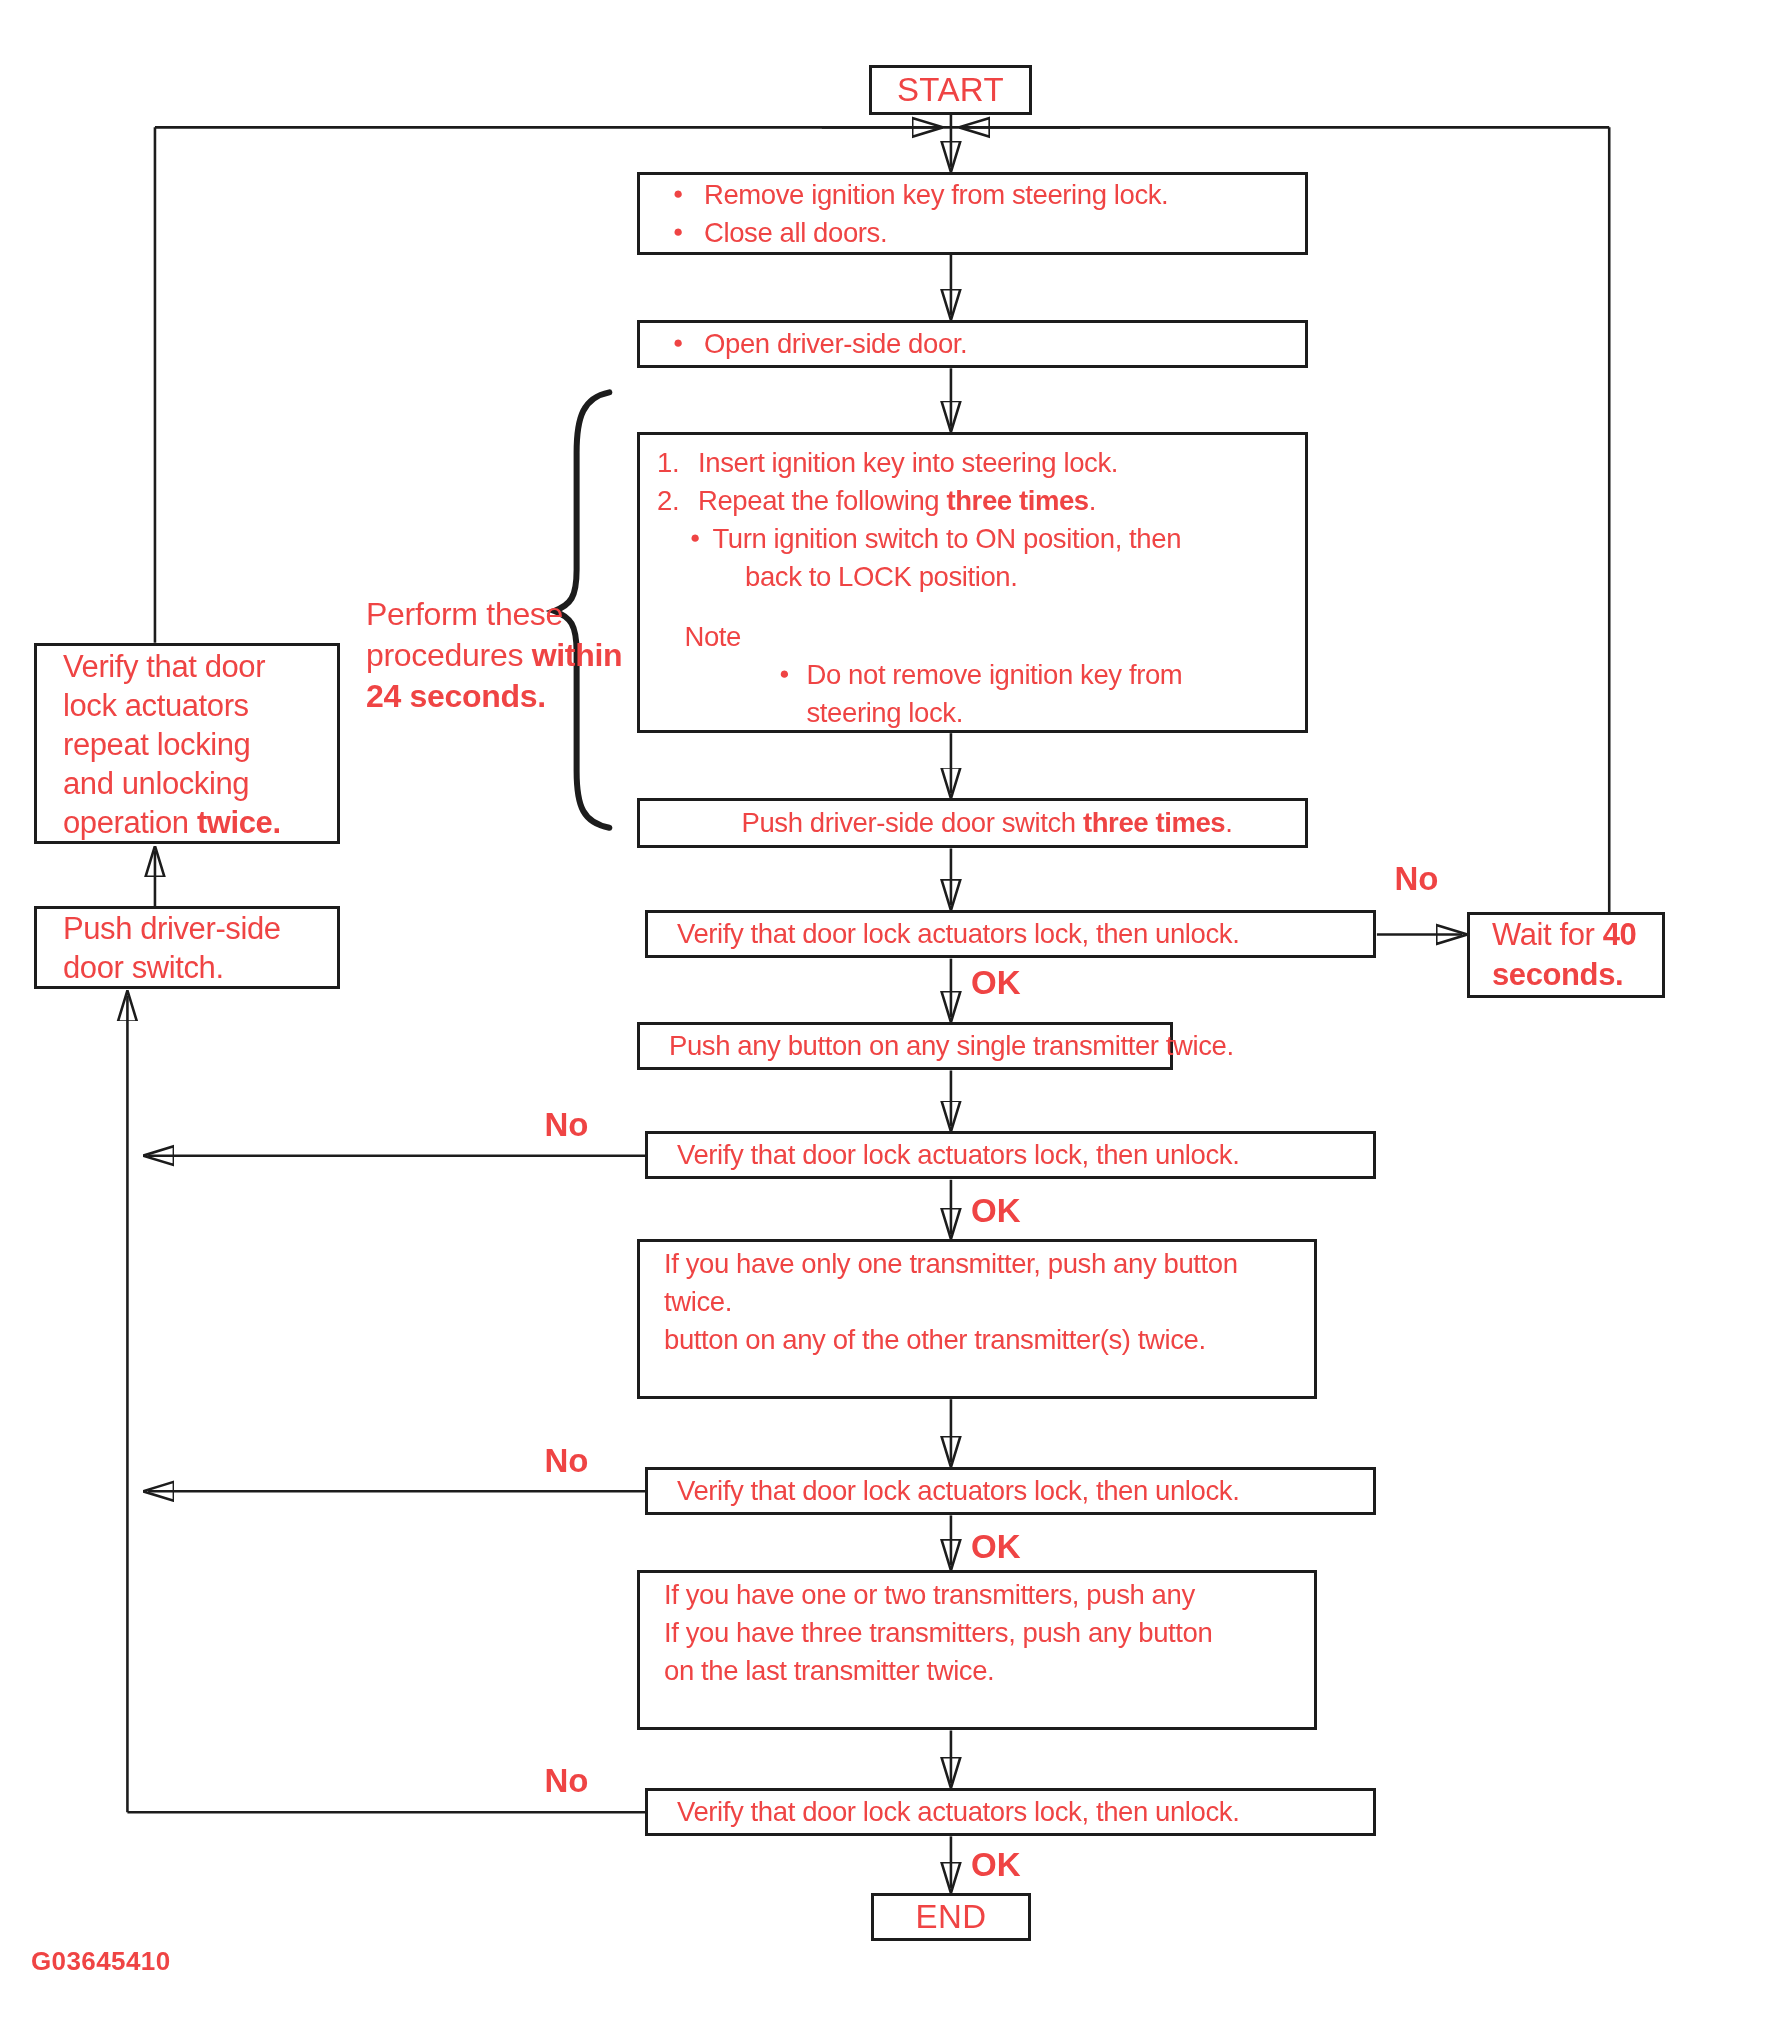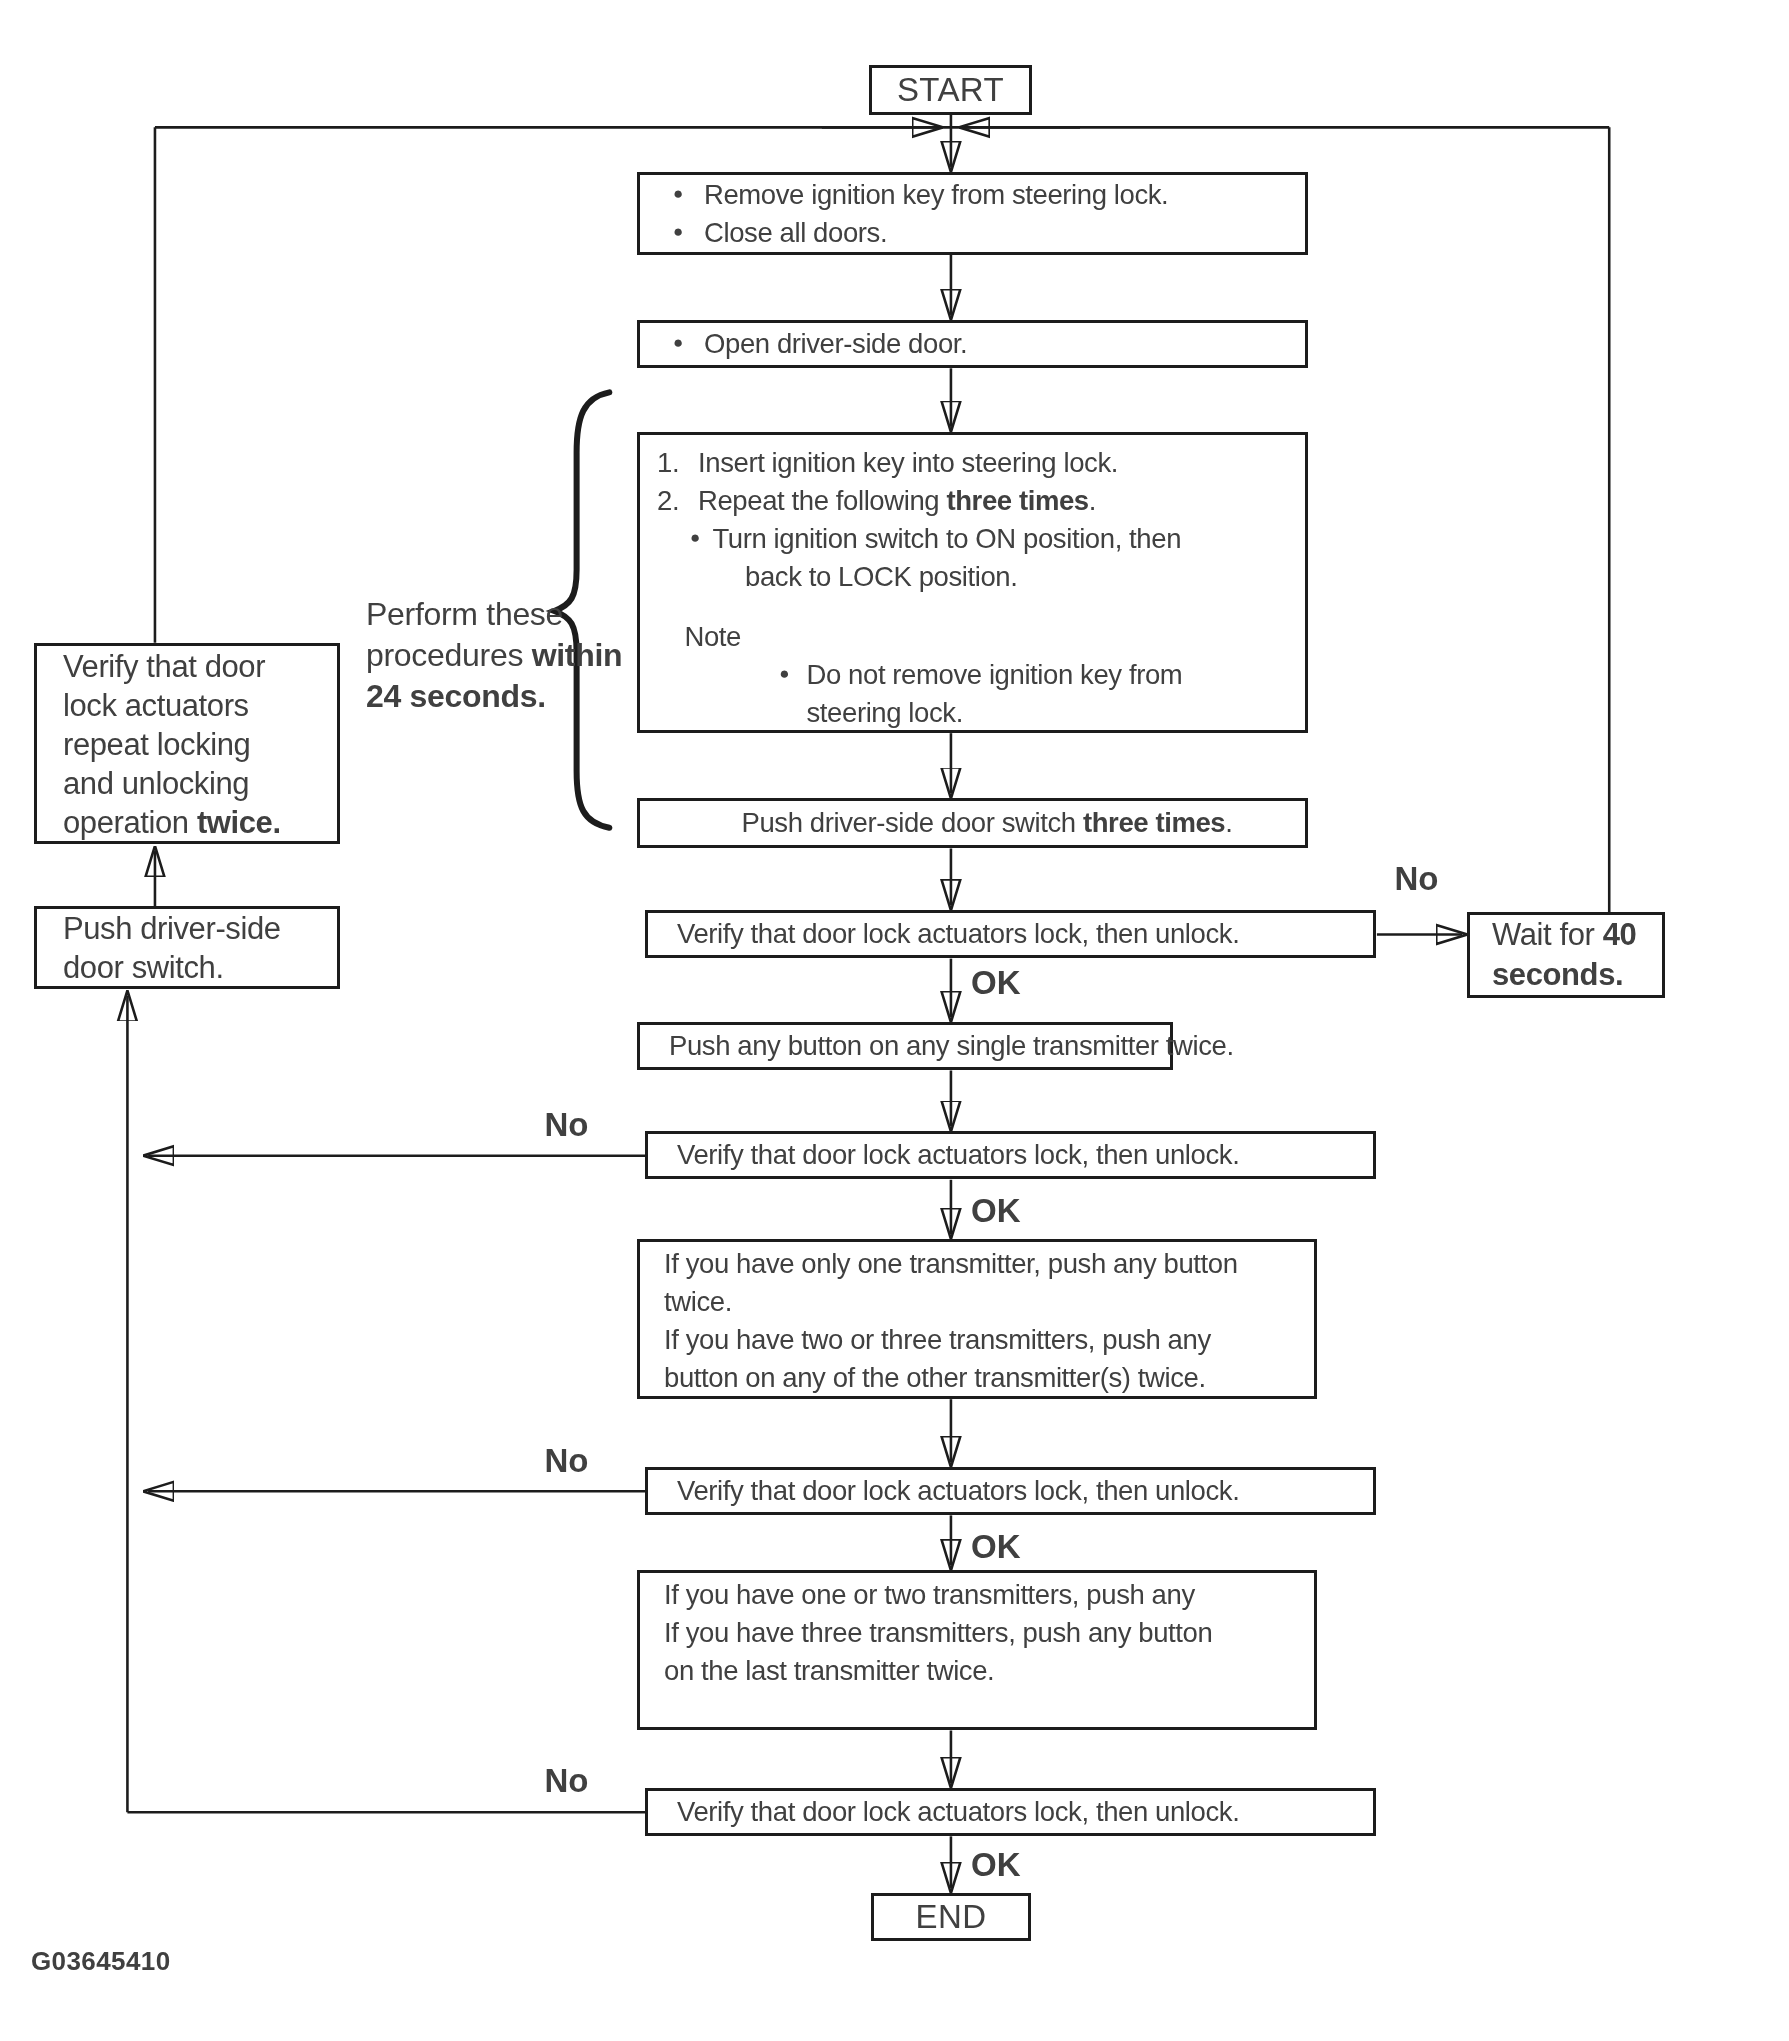--- a/index.html
+++ b/index.html
@@ -1,18 +1,18 @@
 <!DOCTYPE html>
 <html style="font-size:13.8px"><head>
 <meta charset="utf-8">
 <style>
   html,body{margin:0;padding:0;background:#ffffff;}
   .page{
     position:relative;width:1790px;height:2042px;background:#ffffff;
-    font-family:"Liberation Sans",sans-serif;color:#404040;overflow:hidden;border-radius:10px;
+    font-family:"Liberation Sans",sans-serif;color:#ef4444;overflow:hidden;border-radius:10px;
   }
   svg.wires{position:absolute;left:0;top:0;width:1790px;height:2042px;}
   svg.wires path{stroke:#1c1c1c;stroke-width:3;fill:none;}
   svg.wires path.thick{stroke-width:7;stroke-linecap:round;}
   .bx{
     position:absolute;background:#ffffff;border:3.4px solid #1c1c1c;box-sizing:border-box;
     font-size:27.5px;letter-spacing:-0.4px;line-height:38px;
   }
   .vcenter{display:flex;flex-direction:column;justify-content:center;}
   .terminal{display:flex;align-items:center;justify-content:center;font-size:33px;letter-spacing:0.4px;}
@@ -128,21 +128,20 @@
     <span>Push any button on any single transmitter twice.</span>
   </div>
 
   <div class="bx vcenter pl34" style="left:645px;top:1131px;width:731px;height:48px;">
     <span>Verify that door lock actuators lock, then unlock.</span>
   </div>
 
   <div class="bx" style="left:637px;top:1239px;width:680px;height:160px;padding:3.4px 0 0 24px;">
     <div>If you have only one transmitter, push any button</div>
     <div>twice.</div>
-    <div>If you have two or three transmitters, push any</div>
     <div>button on any of the other transmitter(s) twice.</div>
   </div>
 
   <div class="bx vcenter pl34" style="left:645px;top:1467px;width:731px;height:48px;">
     <span>Verify that door lock actuators lock, then unlock.</span>
   </div>
 
   <div class="bx" style="left:637px;top:1570px;width:680px;height:160px;padding:3.4px 0 0 24px;">
     <div>If you have one or two transmitters, push any</div>
     <div>If you have three transmitters, push any button</div>

